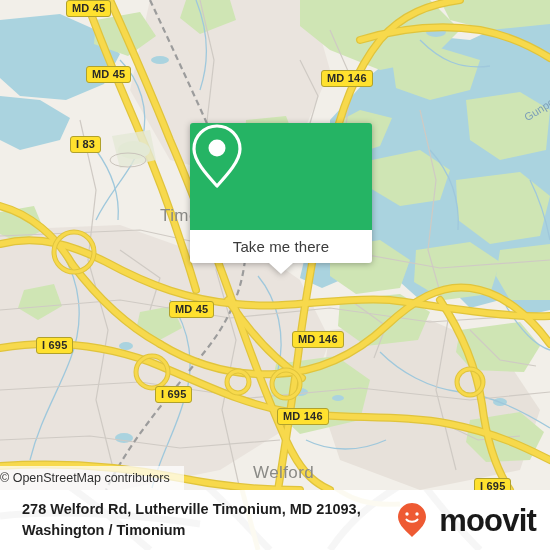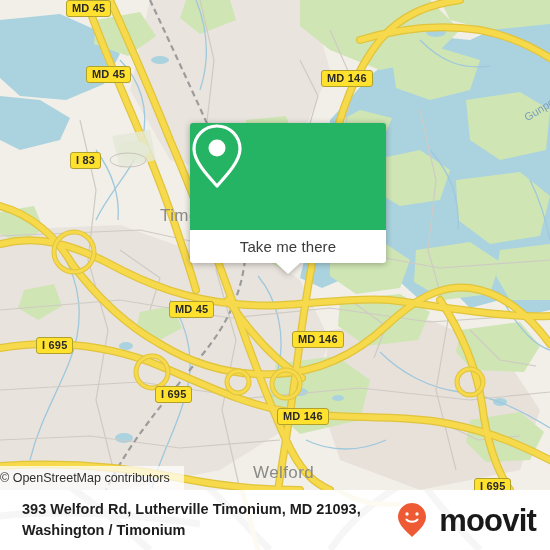--- a/index.html
+++ b/index.html
@@ -70,21 +70,21 @@
     white-space: nowrap;
     font-family: "Liberation Sans", sans-serif;
     box-sizing: content-box;
   }
 
   
   #popup {
     position: absolute;
     left: 190px;
     top: 123px;
-    width: 196px;
+    width: 182px;
     filter: drop-shadow(0 1px 3px rgba(0,0,0,0.30));
   }
   #popup-head {
     background: #25b464;
     height: 107px;
     border-radius: 3px 3px 0 0;
     display: flex;
     align-items: center;
     justify-content: center;
   }
@@ -318,21 +318,21 @@
       </g>
     </svg>
 
     <div class="maplabel label-place" style="left:160px; top:206px;">Timo</div>
     <div class="maplabel label-place" style="left:253px; top:463px;">Welford</div>
     <div class="maplabel label-water" style="left:522px; top:113px; transform:rotate(-32deg); transform-origin:left top;">Gunpo</div>
 
     <div class="shield" style="left:66px;  top:0px;">MD 45</div>
     <div class="shield" style="left:86px;  top:66px;">MD 45</div>
     <div class="shield" style="left:321px; top:70px;">MD 146</div>
-    <div class="shield" style="left:70px;  top:152px;">I 83</div>
+    <div class="shield" style="left:70px;  top:136px;">I 83</div>
     <div class="shield" style="left:169px; top:301px;">MD 45</div>
     <div class="shield" style="left:292px; top:331px;">MD 146</div>
     <div class="shield" style="left:36px;  top:337px;">I 695</div>
     <div class="shield" style="left:155px; top:386px;">I 695</div>
     <div class="shield" style="left:277px; top:408px;">MD 146</div>
     <div class="shield" style="left:474px; top:478px;">I 695</div>
 
     <div id="attribution">© OpenStreetMap contributors</div>
 
     <div id="popup">
@@ -358,21 +358,21 @@
         <path d="M420,-10 C440,16 460,40 480,60"></path>
         <path d="M0,26 C60,20 130,24 200,34"></path>
       </g>
       <g fill="none" stroke="#d8c84a" stroke-width="5">
         <path d="M240,-8 L258,60"></path>
         <path d="M330,-6 C350,10 370,16 400,14"></path>
       </g>
     </svg>
 
     <div id="footer-address">
-      <span>393 Welford Rd, Lutherville Timonium, MD 21093,</span>
+      <span>278 Welford Rd, Lutherville Timonium, MD 21093,</span>
       <span class="line2">Washington / Timonium</span>
     </div>
 
     <div id="logo">
       <svg id="logo-pin" width="30" height="36" viewBox="0 0 30 36">
         <path d="M15 1 C7.3 1 1 7.3 1 15 C1 23.5 11 30.5 15 35 C19 30.5 29 23.5 29 15 C29 7.3 22.7 1 15 1 Z" fill="#ee5a33"></path>
         <circle cx="10" cy="12" r="1.7" fill="#ffffff"></circle>
         <circle cx="20" cy="12" r="1.7" fill="#ffffff"></circle>
         <path d="M9.5 17.5 C11.5 20.5 18.5 20.5 20.5 17.5" fill="none" stroke="#ffffff" stroke-width="2.1" stroke-linecap="round"></path>
       </svg>

